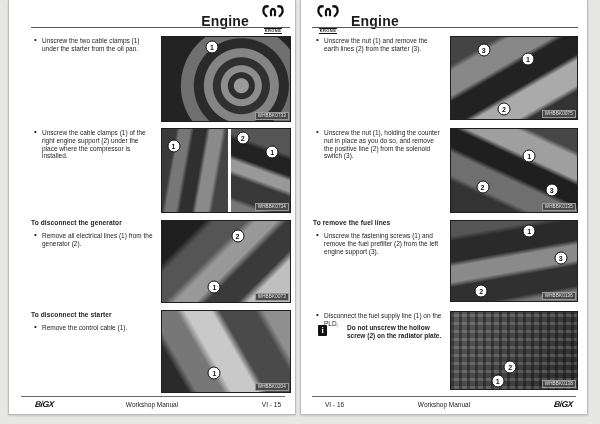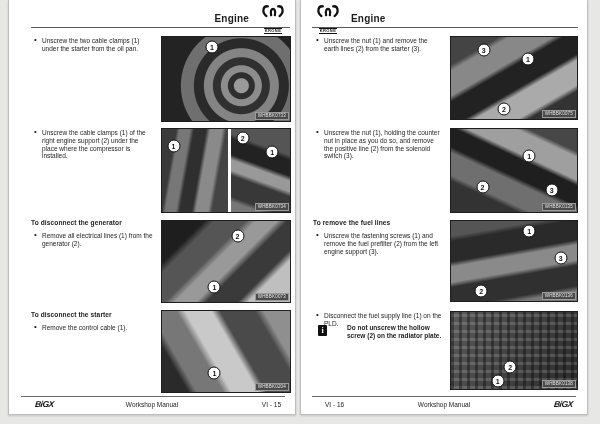--- a/index.html
+++ b/index.html
@@ -11,21 +11,21 @@
   }
   .page{
     position:absolute;top:0;height:415px;width:288px;background:#ffffff;
     border:1px solid #bdbdbd;border-top:none;box-sizing:border-box;
     box-shadow:0 1px 2px rgba(0,0,0,.15);
   }
   #page-left{left:8px;}
   #page-right{left:300px;}
 
   
-  .hdr-title{position:absolute;font-size:10px;font-weight:bold;letter-spacing:.2px;}
+  .hdr-title{position:absolute;font-size:14px;font-weight:bold;letter-spacing:.2px;}
   #page-left .hdr-title{top:13px;right:46px;}
   #page-right .hdr-title{top:13px;left:50px;}
   .hdr-rule{position:absolute;top:27px;height:1px;background:#5a5a5a;}
   #page-left .hdr-rule{left:22px;right:5px;}
   #page-right .hdr-rule{left:11px;right:9px;}
   .krone{position:absolute;width:32px;text-align:center;}
   #page-left .krone{top:3px;right:6px;}
   #page-right .krone{top:3px;left:11px;}
   .krone svg{display:block;margin:0 auto;}
   .krone-name{

